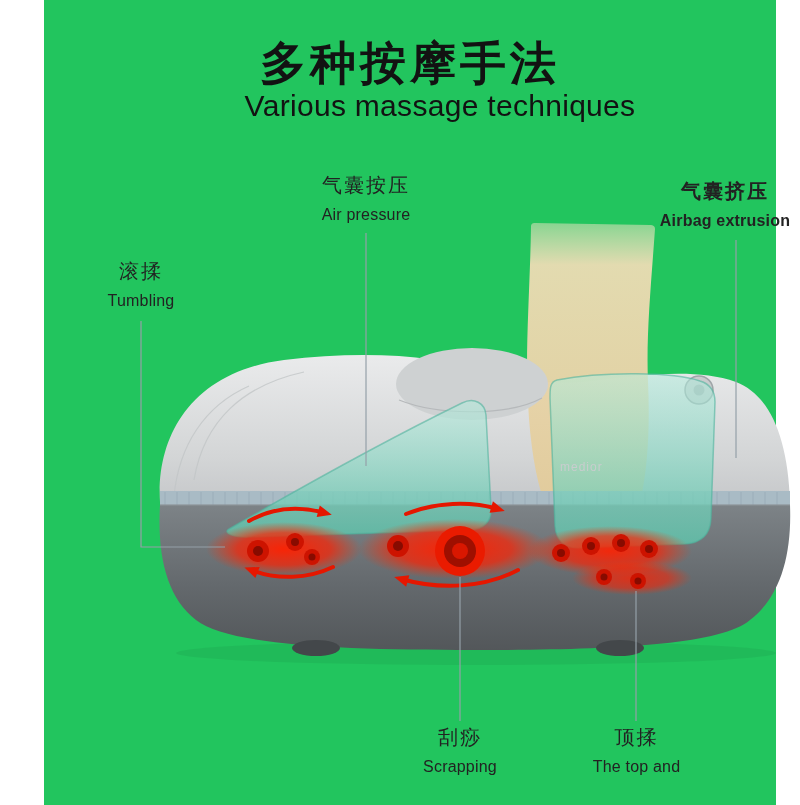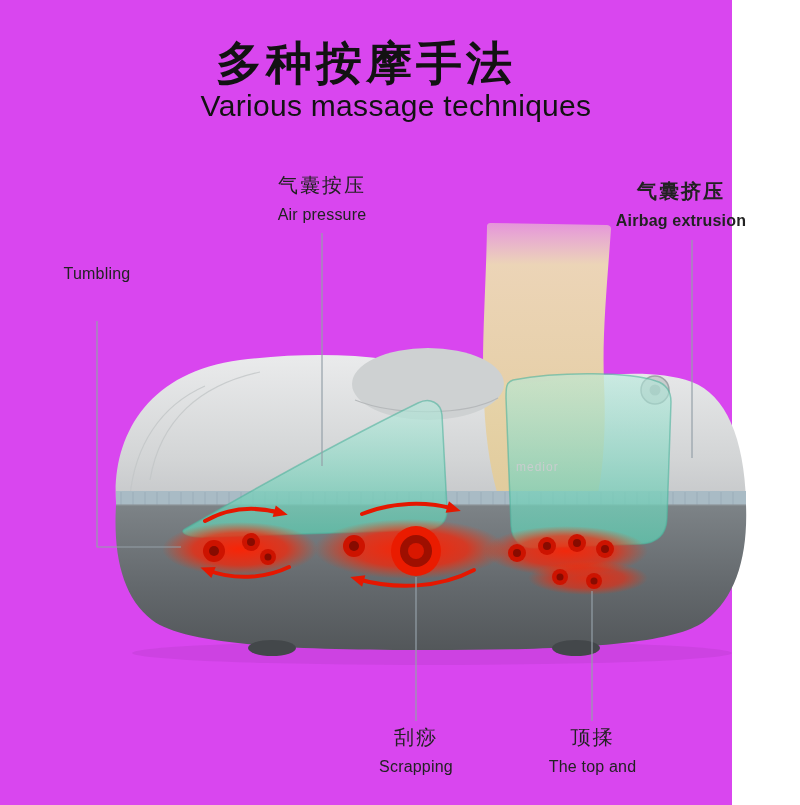--- a/index.html
+++ b/index.html
@@ -1,19 +1,19 @@
 <!DOCTYPE html>
 <html><head>
 <meta charset="utf-8">
 <style>
   html,body{
     margin:0;padding:0;width:800px;height:805px;background:#ffffff;overflow:hidden;
     font-family:"Liberation Sans","DejaVu Sans",sans-serif;
   }
-  .stage{position:relative;width:732px;height:805px;background:#d946ef;}
+  .stage{position:relative;width:732px;height:805px;background:#22c55e;margin-left:44px;}
   .title-zh{
     position:absolute;top:33px;left:0;width:100%;text-align:center;
     font-size:46px;font-weight:700;color:#121212;letter-spacing:4px;
   }
   .title-en{
     position:absolute;top:89px;left:0;width:100%;text-align:center;
     font-size:30px;font-weight:400;color:#121212;letter-spacing:0.3px;padding-left:30px;
   }
   .callout{position:absolute;text-align:center;color:#222222;}
   .callout .zh{font-size:20px;letter-spacing:2px;}
@@ -170,20 +170,21 @@
     <div class="zh">气囊按压</div>
     <div class="en">Air pressure</div>
   </div>
 
   <div class="callout co-ext">
     <div class="zh">气囊挤压</div>
     <div class="en">Airbag extrusion</div>
   </div>
 
   <div class="callout co-tum">
+    <div class="zh">滚揉</div>
     <div class="en">Tumbling</div>
   </div>
 
   <div class="callout co-scr">
     <div class="zh">刮痧</div>
     <div class="en">Scrapping</div>
   </div>
 
   <div class="callout co-top">
     <div class="zh">顶揉</div>

